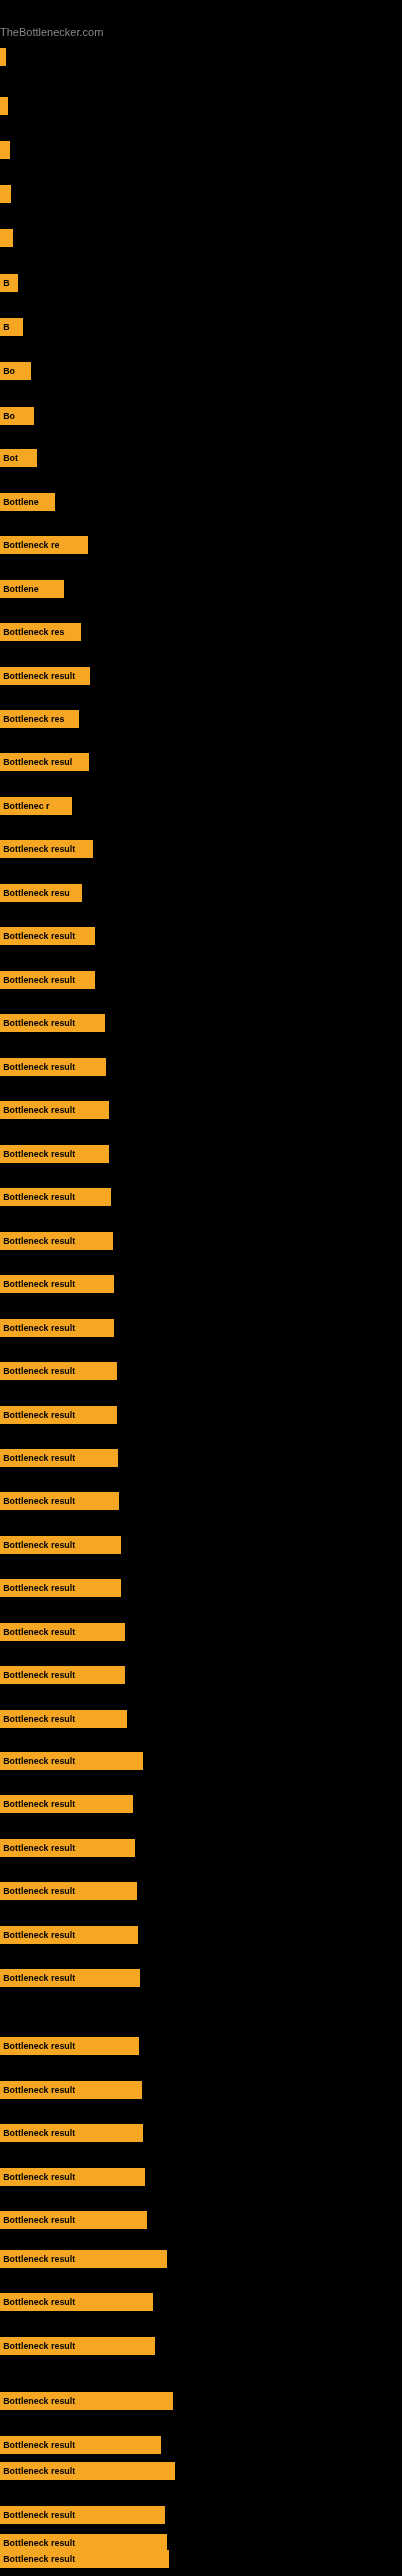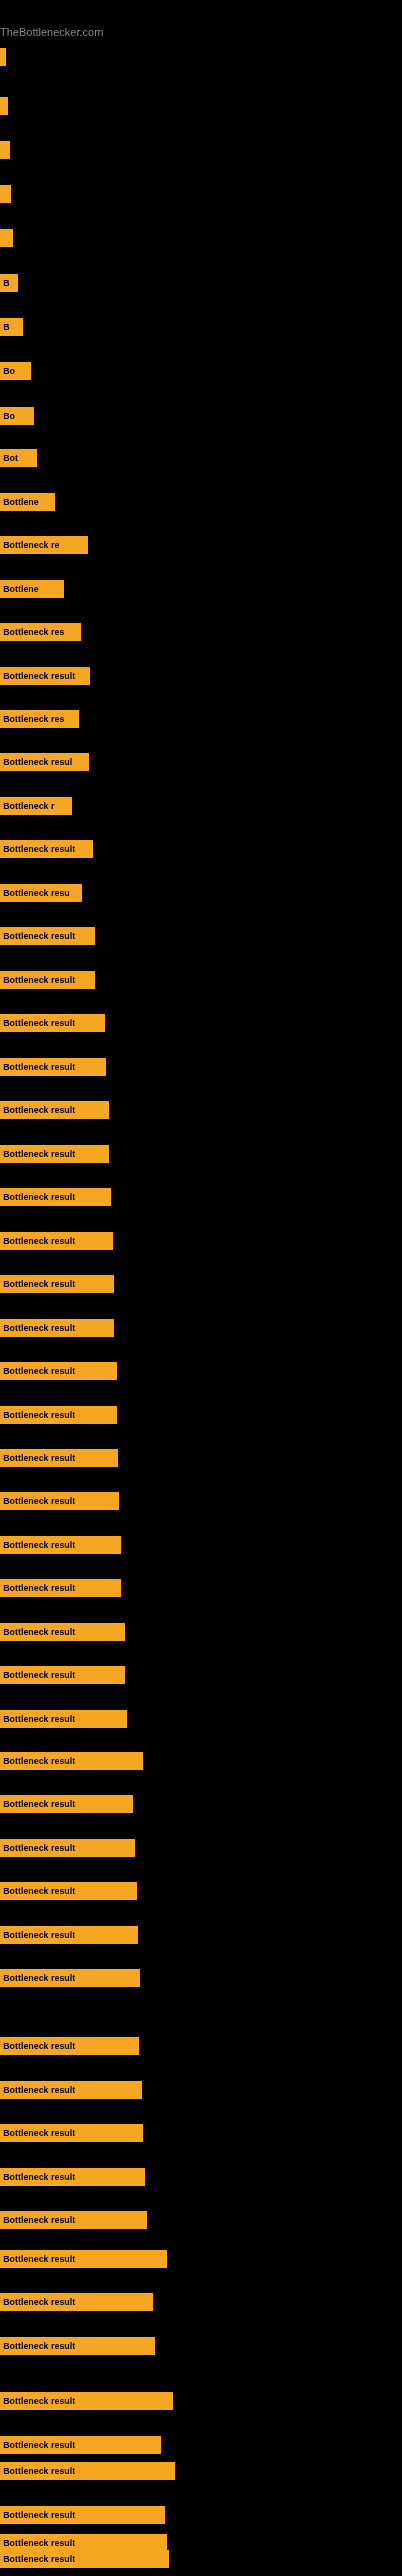--- a/index.html
+++ b/index.html
@@ -131,21 +131,21 @@
         <span class="bar-label">Bottleneck res</span>
       </div>
     </div>
     <div class="bar-container" style="top: 753px;">
       <div class="bar" style="width: 89px;">
         <span class="bar-label">Bottleneck resul</span>
       </div>
     </div>
     <div class="bar-container" style="top: 797px;">
       <div class="bar" style="width: 72px;">
-        <span class="bar-label">Bottleneck r</span>
+        <span class="bar-label">Bottlenec r</span>
       </div>
     </div>
     <div class="bar-container" style="top: 840px;">
       <div class="bar" style="width: 93px;">
         <span class="bar-label">Bottleneck result</span>
       </div>
     </div>
     <div class="bar-container" style="top: 884px;">
       <div class="bar" style="width: 82px;">
         <span class="bar-label">Bottleneck resu</span>

